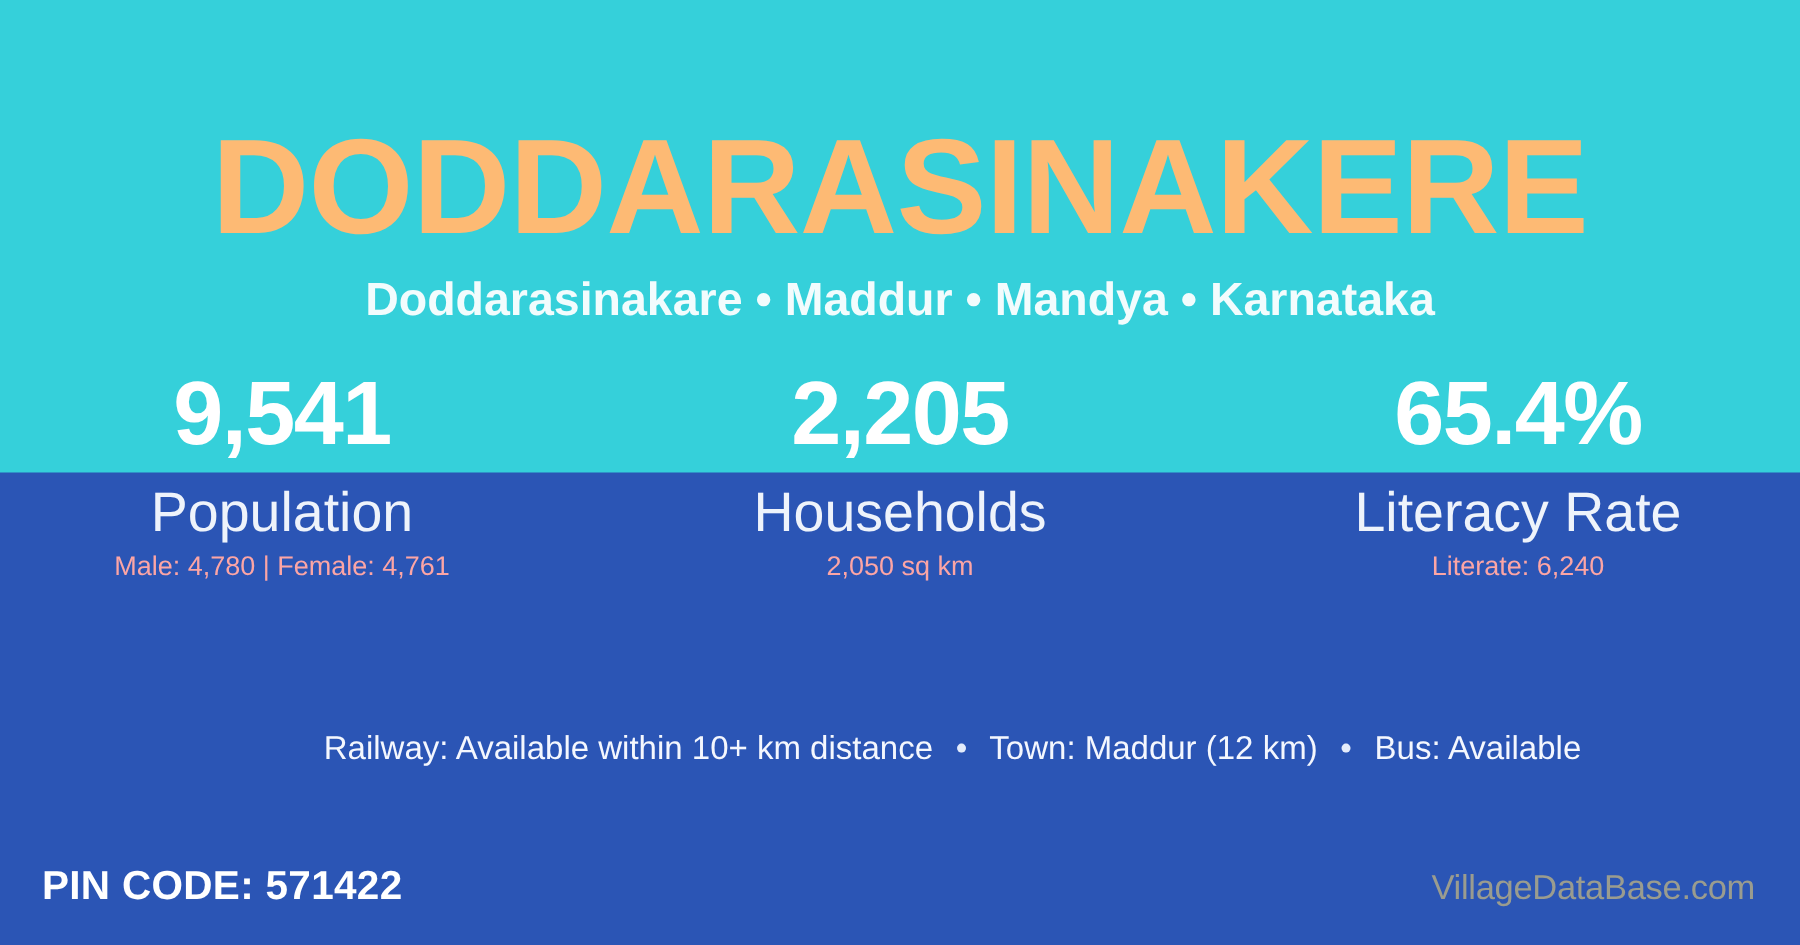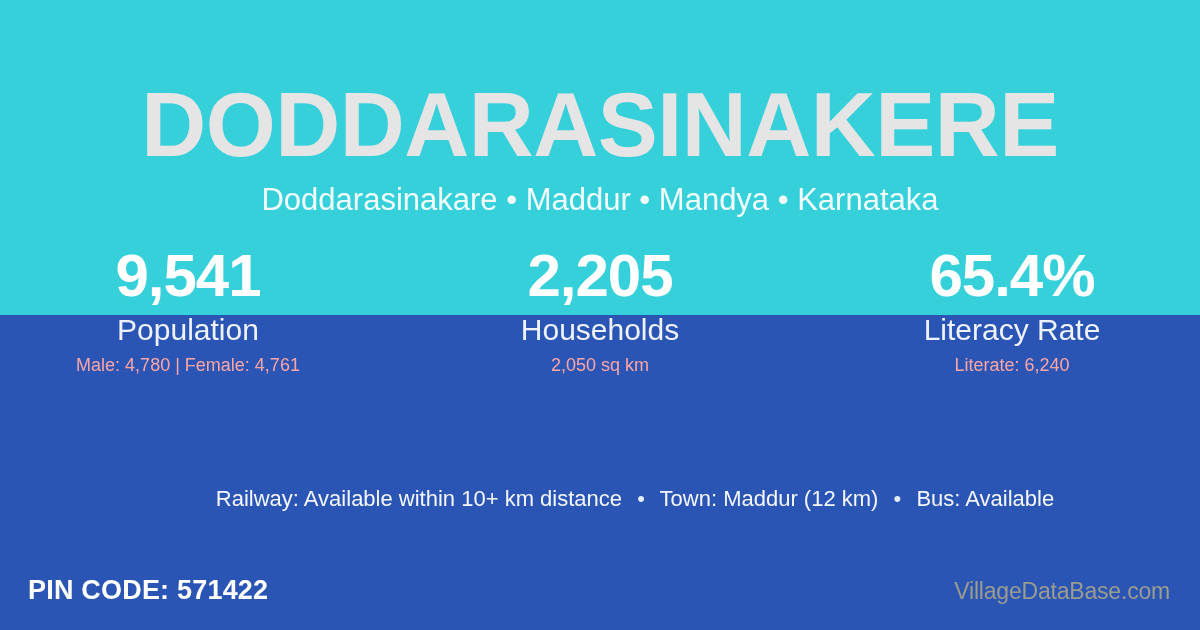--- a/index.html
+++ b/index.html
@@ -44,31 +44,31 @@
     margin: 0;
     padding: 0;
     position: absolute;
     left: 0;
     top: 73px;
     width: 1200px;
     font-size: 90px;
     line-height: 104px;
     font-weight: 700;
     letter-spacing: -0.5px;
-    color: #e5e5e5;
+    color: #fdba74;
     white-space: nowrap;
   }
   .village-breadcrumb {
     position: absolute;
     left: 0;
     top: 180px;
     width: 1200px;
     font-size: 31px;
     line-height: 40px;
-    font-weight: 400;
+    font-weight: 700;
     color: #f2fcfd;
     white-space: nowrap;
   }
 
   
   .stats-row {
     position: absolute;
     left: 0;
     top: 240px;
     width: 1200px;
@@ -82,22 +82,22 @@
   }
   .stat-value {
     font-size: 60px;
     line-height: 72px;
     font-weight: 700;
     color: #ffffff;
     letter-spacing: -1px;
     white-space: nowrap;
   }
   .stat-label {
-    margin-top: 2px;
-    font-size: 30px;
+    margin-top: 14px;
+    font-size: 37px;
     line-height: 32px;
     font-weight: 400;
     color: #eef3fb;
     white-space: nowrap;
   }
   .stat-sub {
     margin-top: 8px;
     font-size: 18px;
     line-height: 22px;
     font-weight: 400;

